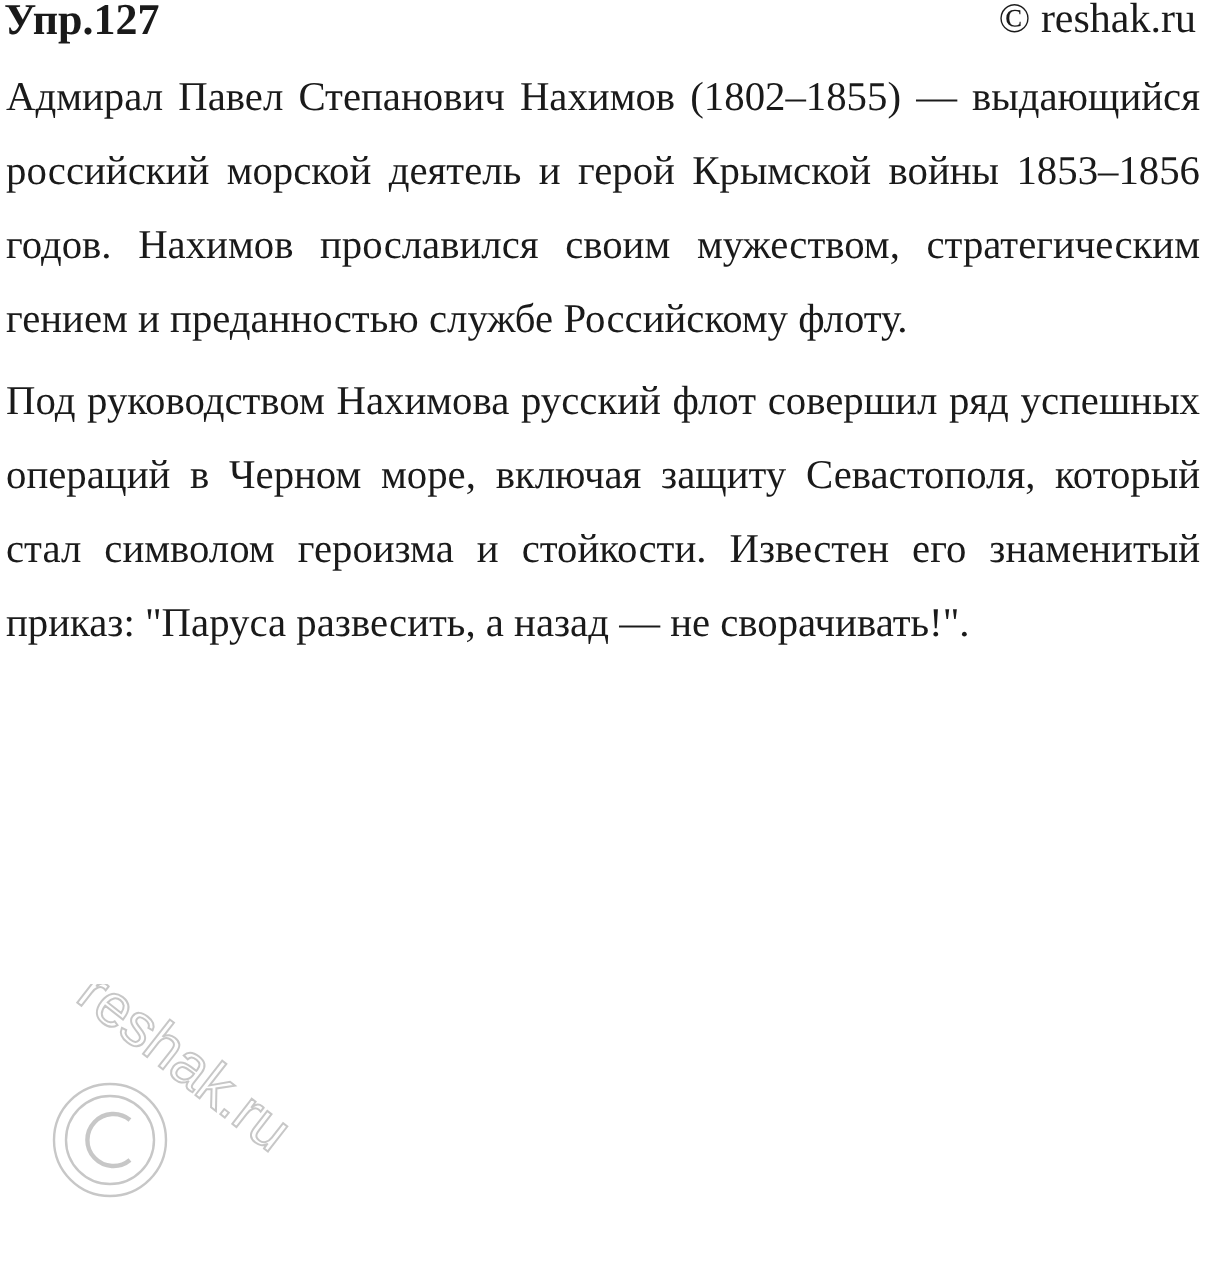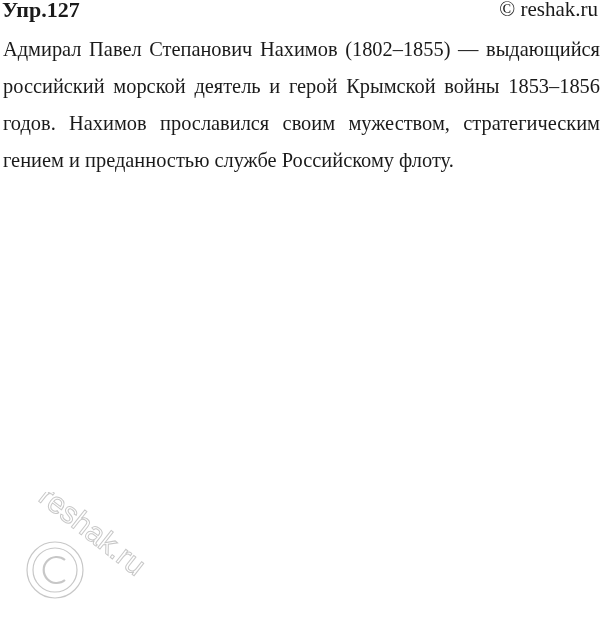--- a/index.html
+++ b/index.html
@@ -63,20 +63,21 @@
 </head>
 <body>
 
 <div class="header">
   <div class="title">Упр.127</div>
   <div class="copyright">© reshak.ru</div>
 </div>
 
 <div class="content">
   <p class="para">Адмирал Павел Степанович Нахимов (1802–1855) — выдающийся российский морской деятель и герой Крымской войны 1853–1856 годов. Нахимов прославился своим мужеством, стратегическим гением и преданностью службе Российскому флоту.</p>
+  <p class="para">Под руководством Нахимова русский флот совершил ряд успешных операций в Черном море, включая защиту Севастополя, который стал символом героизма и стойкости. Известен его знаменитый приказ: "Паруса развесить, а назад — не сворачивать!".</p>
 </div>
 
 <div class="watermark">
   <svg width="130" height="120" viewBox="0 0 130 120" xmlns="http://www.w3.org/2000/svg">
     <g fill="none" stroke="#9a9a9a" stroke-width="1.2">
       <circle cx="40" cy="78" r="28"></circle>
       <circle cx="40" cy="78" r="22"></circle>
       <path d="M50 68 A13 13 0 1 0 50 88" stroke-width="2.2"></path>
     </g>
     <g transform="translate(22,8) rotate(38)">

